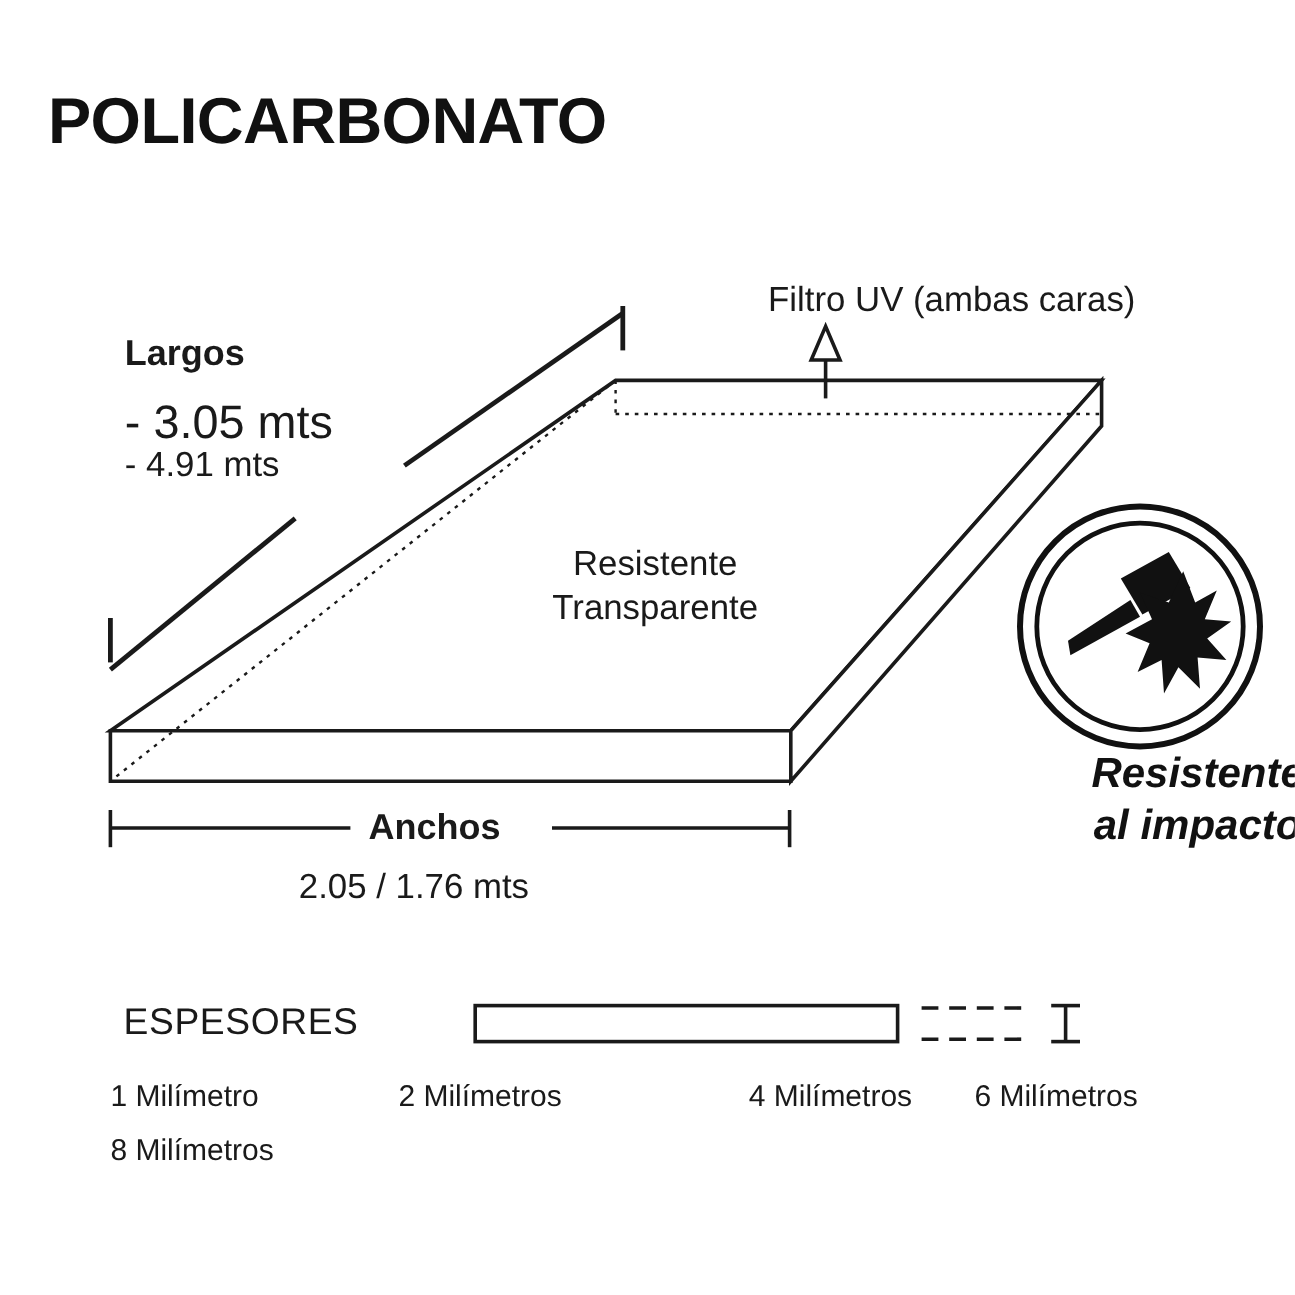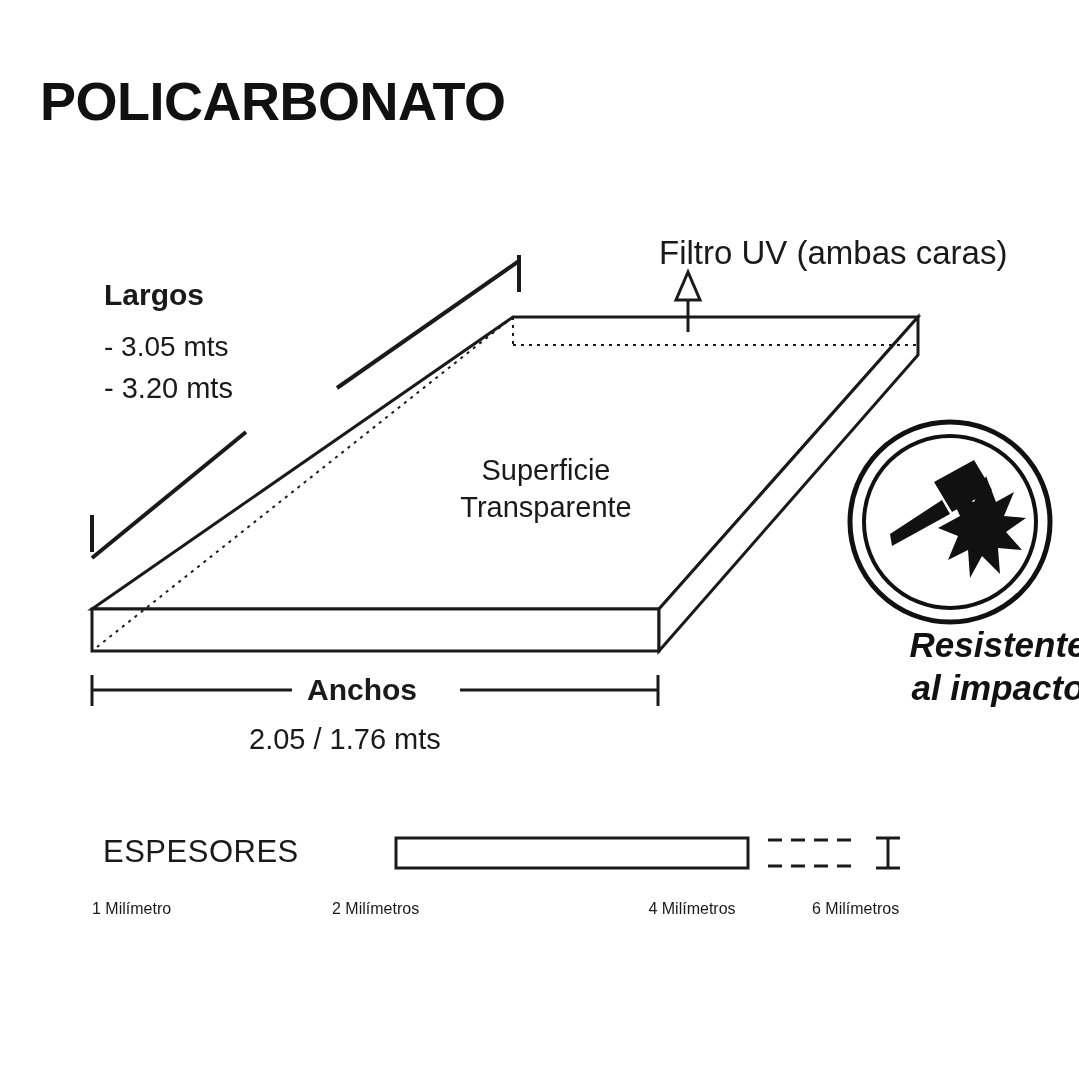--- a/index.html
+++ b/index.html
@@ -42,35 +42,35 @@
   
   #largos-title {
     left: 104px;
     top: 278px;
     font-size: 30px;
     font-weight: 700;
   }
   #largos-item-0 {
     left: 104px;
     top: 331px;
-    font-size: 28px;
+    font-size: 39px;
     font-weight: 400;
   }
   #largos-item-1 {
     left: 104px;
     top: 372px;
     font-size: 29px;
     font-weight: 400;
   }
 
   
   #uv-label {
-    left: 659px;
+    left: 640px;
     top: 234px;
-    font-size: 33px;
+    font-size: 29px;
     font-weight: 400;
   }
 
   
   #surface-label {
     left: 426px;
     top: 452px;
     font-size: 29px;
     font-weight: 400;
     line-height: 1.28;
@@ -123,21 +123,21 @@
     letter-spacing: 0.5px;
   }
   #thickness-grid {
     position: absolute;
     left: 92px;
     top: 900px;
     width: 930px;
     display: grid;
     grid-template-columns: 240px 240px 240px 210px;
     row-gap: 16px;
-    font-size: 16px;
+    font-size: 25px;
   }
   #thickness-grid .cell {
     white-space: nowrap;
   }
   #thickness-grid .cell.c0 { text-align: left; }
   #thickness-grid .cell.c1 { text-align: left; }
   #thickness-grid .cell.c2 { text-align: left; }
   #thickness-grid .cell.c3 { text-align: center; }
 
   svg.overlay {
@@ -197,25 +197,25 @@
     <line x1="768" y1="840" x2="860" y2="840" stroke="#1a1a1a" stroke-width="3" stroke-dasharray="14,9"></line>
     <line x1="768" y1="866" x2="860" y2="866" stroke="#1a1a1a" stroke-width="3" stroke-dasharray="14,9"></line>
     <line x1="876" y1="838" x2="900" y2="838" stroke="#1a1a1a" stroke-width="3"></line>
     <line x1="876" y1="868" x2="900" y2="868" stroke="#1a1a1a" stroke-width="3"></line>
     <line x1="888" y1="838" x2="888" y2="868" stroke="#1a1a1a" stroke-width="3"></line>
   </g>
 </svg>
 
 <div class="lbl" id="largos-title">Largos</div>
 <div class="lbl" id="largos-item-0">-  3.05 mts</div>
-<div class="lbl" id="largos-item-1">-  3.20 mts</div>
+<div class="lbl" id="largos-item-1">-  4.91 mts</div>
 
 <div class="lbl" id="uv-label">Filtro UV (ambas caras)</div>
 
-<div class="lbl" id="surface-label">Superficie Transparente</div>
+<div class="lbl" id="surface-label">Resistente Transparente</div>
 
 <div class="lbl" id="anchos-title">Anchos</div>
 <div class="lbl" id="anchos-value">2.05 / 1.76 mts</div>
 
 <svg id="impact-badge" viewBox="0 0 208 208" xmlns="http://www.w3.org/2000/svg">
   <circle cx="104" cy="104" r="100" fill="#ffffff" stroke="#111111" stroke-width="5"></circle>
   <circle cx="104" cy="104" r="86" fill="#ffffff" stroke="#111111" stroke-width="4"></circle>
 
   <g fill="#111111">
     <polygon points="46,128 44,116 96,82 104,96"></polygon>
@@ -231,13 +231,14 @@
   <span>al impacto</span>
 </div>
 
 <div class="lbl" id="espesores-title">ESPESORES</div>
 
 <div id="thickness-grid">
   <div class="cell c0">1 Milímetro</div>
   <div class="cell c1">2 Milímetros</div>
   <div class="cell c3">4 Milímetros</div>
   <div class="cell c1">6 Milímetros</div>
+  <div class="cell c2">8 Milímetros</div>
 </div>
 
 </body></html>

